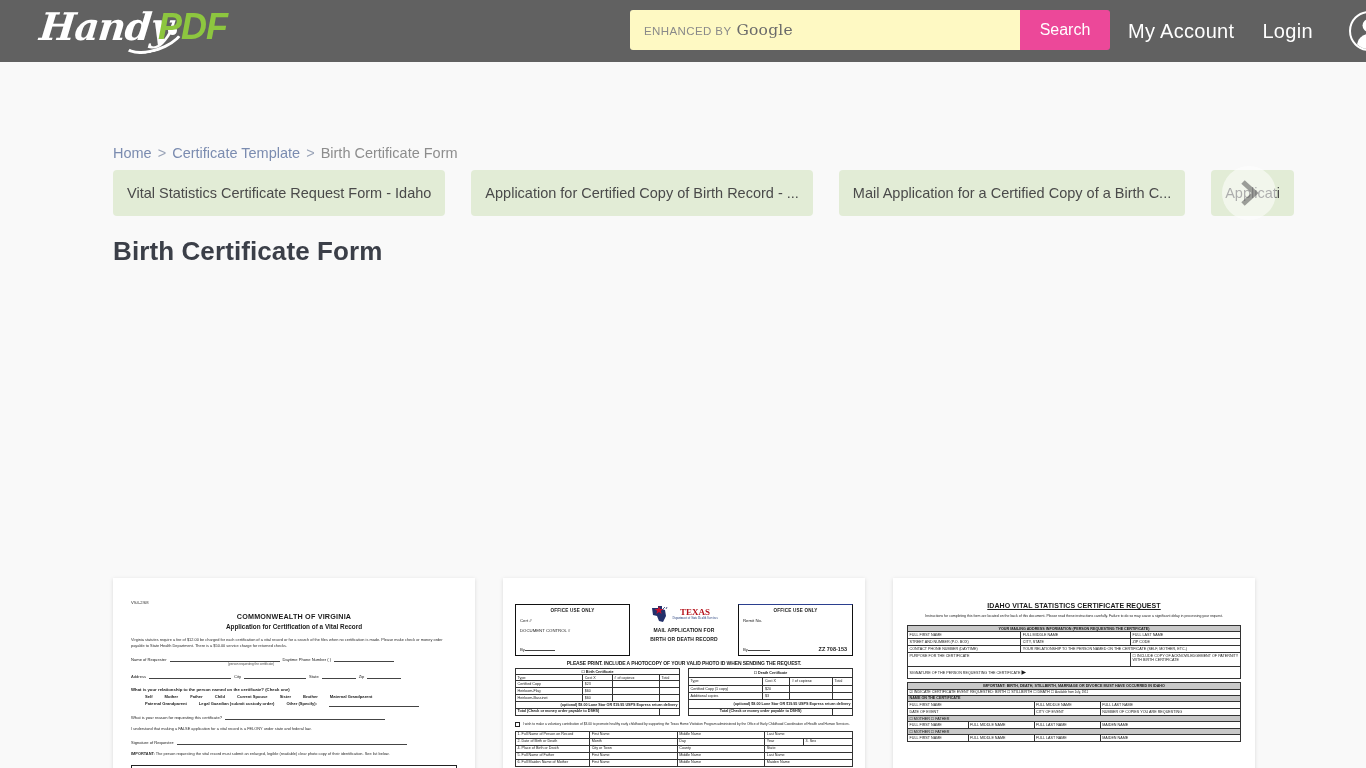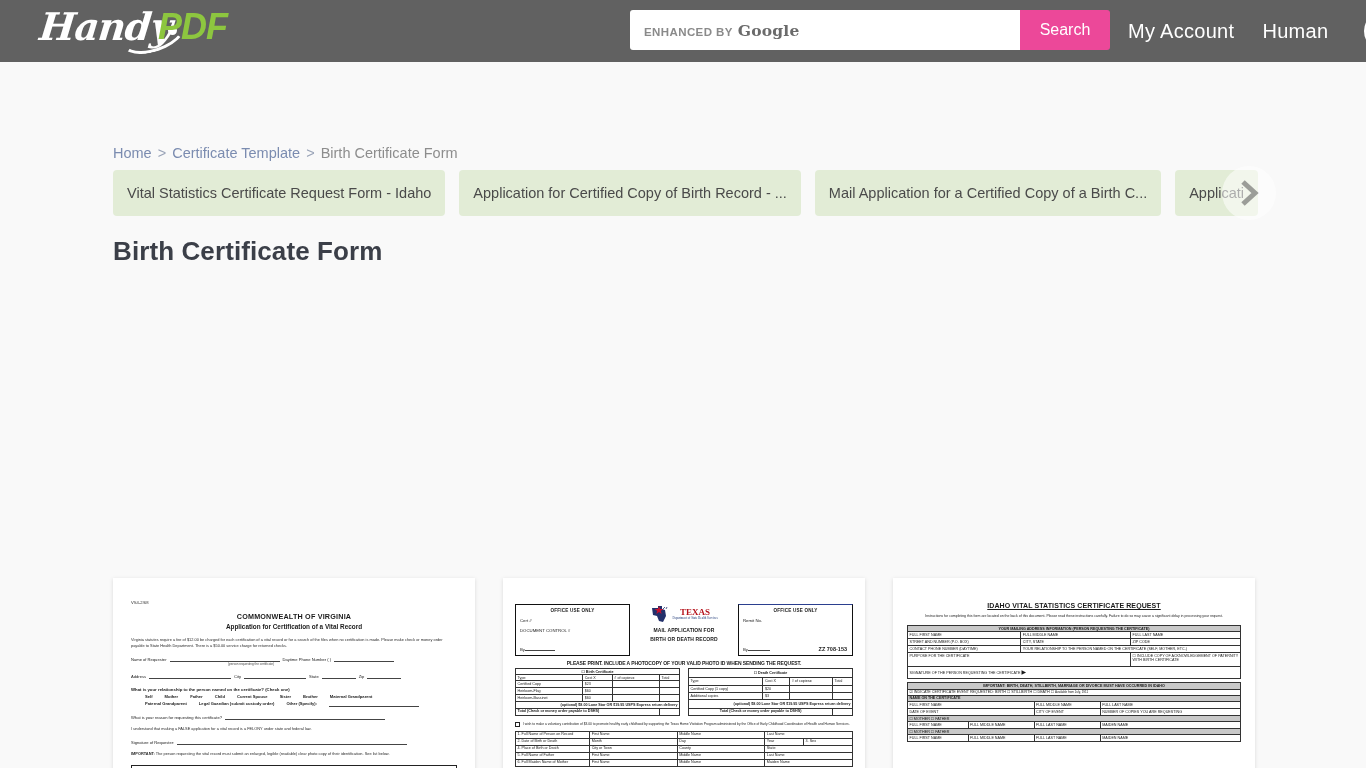--- a/index.html
+++ b/index.html
@@ -59,23 +59,23 @@
   .logo-dot {
     position: absolute; left: 128px; top: 26px;
     width: 9px; height: 9px; border-radius: 50%;
     background: #ffffff;
   }
 
   .searchbox {
     position: absolute;
     left: 630px; top: 10px;
     width: 390px; height: 40px;
-    background: #ffffff;
+    background: #fef9c3;
     border-radius: 3px 0 0 3px;
-    display: flex; align-items: center; font-weight: bold;
+    display: flex; align-items: center;
   }
   .searchbox .gtext {
     padding-left: 14px;
     font-size: 13px;
     color: #8a8a8a;
     letter-spacing: .2px;
     white-space: nowrap;
   }
   .searchbox .gtext .small { font-size: 11.5px; letter-spacing: .4px; }
   .searchbox .gtext .google {
@@ -128,21 +128,21 @@
     position: absolute; left: 113px; top: 83px;
     font-size: 14.5px; color: #8d8d8d;
   }
   .breadcrumb a { color: #7b8cb0; text-decoration: none; }
   .breadcrumb .sep { color: #9aa4b8; margin: 0 2px; }
   .breadcrumb .current { color: #8d8d8d; }
 
   .chips {
     position: absolute; left: 113px; top: 108px;
     width: 1253px; height: 46px;
-    display: flex; gap: 14px;
+    display: flex; gap: 26px;
     overflow: hidden;
   }
   .chip {
     background: #e2ecd6;
     border-radius: 4px;
     height: 46px;
     display: flex; align-items: center;
     padding: 0 14px;
     font-size: 14.5px;
     color: #4a4a4a;
@@ -256,21 +256,21 @@
   <div class="searchbox">
     <span class="gtext">
       <span class="small">ENHANCED BY</span><span class="google">Google</span>
     </span>
   </div>
 
   <button class="search-btn">Search</button>
 
   <div class="acct">
     <a href="#">My Account</a>
-    <a href="#">Human</a>
+    <a href="#">Login</a>
     <div class="avatar"></div>
   </div>
 </div>
 
 <div class="content">
 
   <div class="breadcrumb">
     <a href="#">Home</a>
     <span class="sep">&gt;</span>
     <a href="#">Certificate Template</a>

